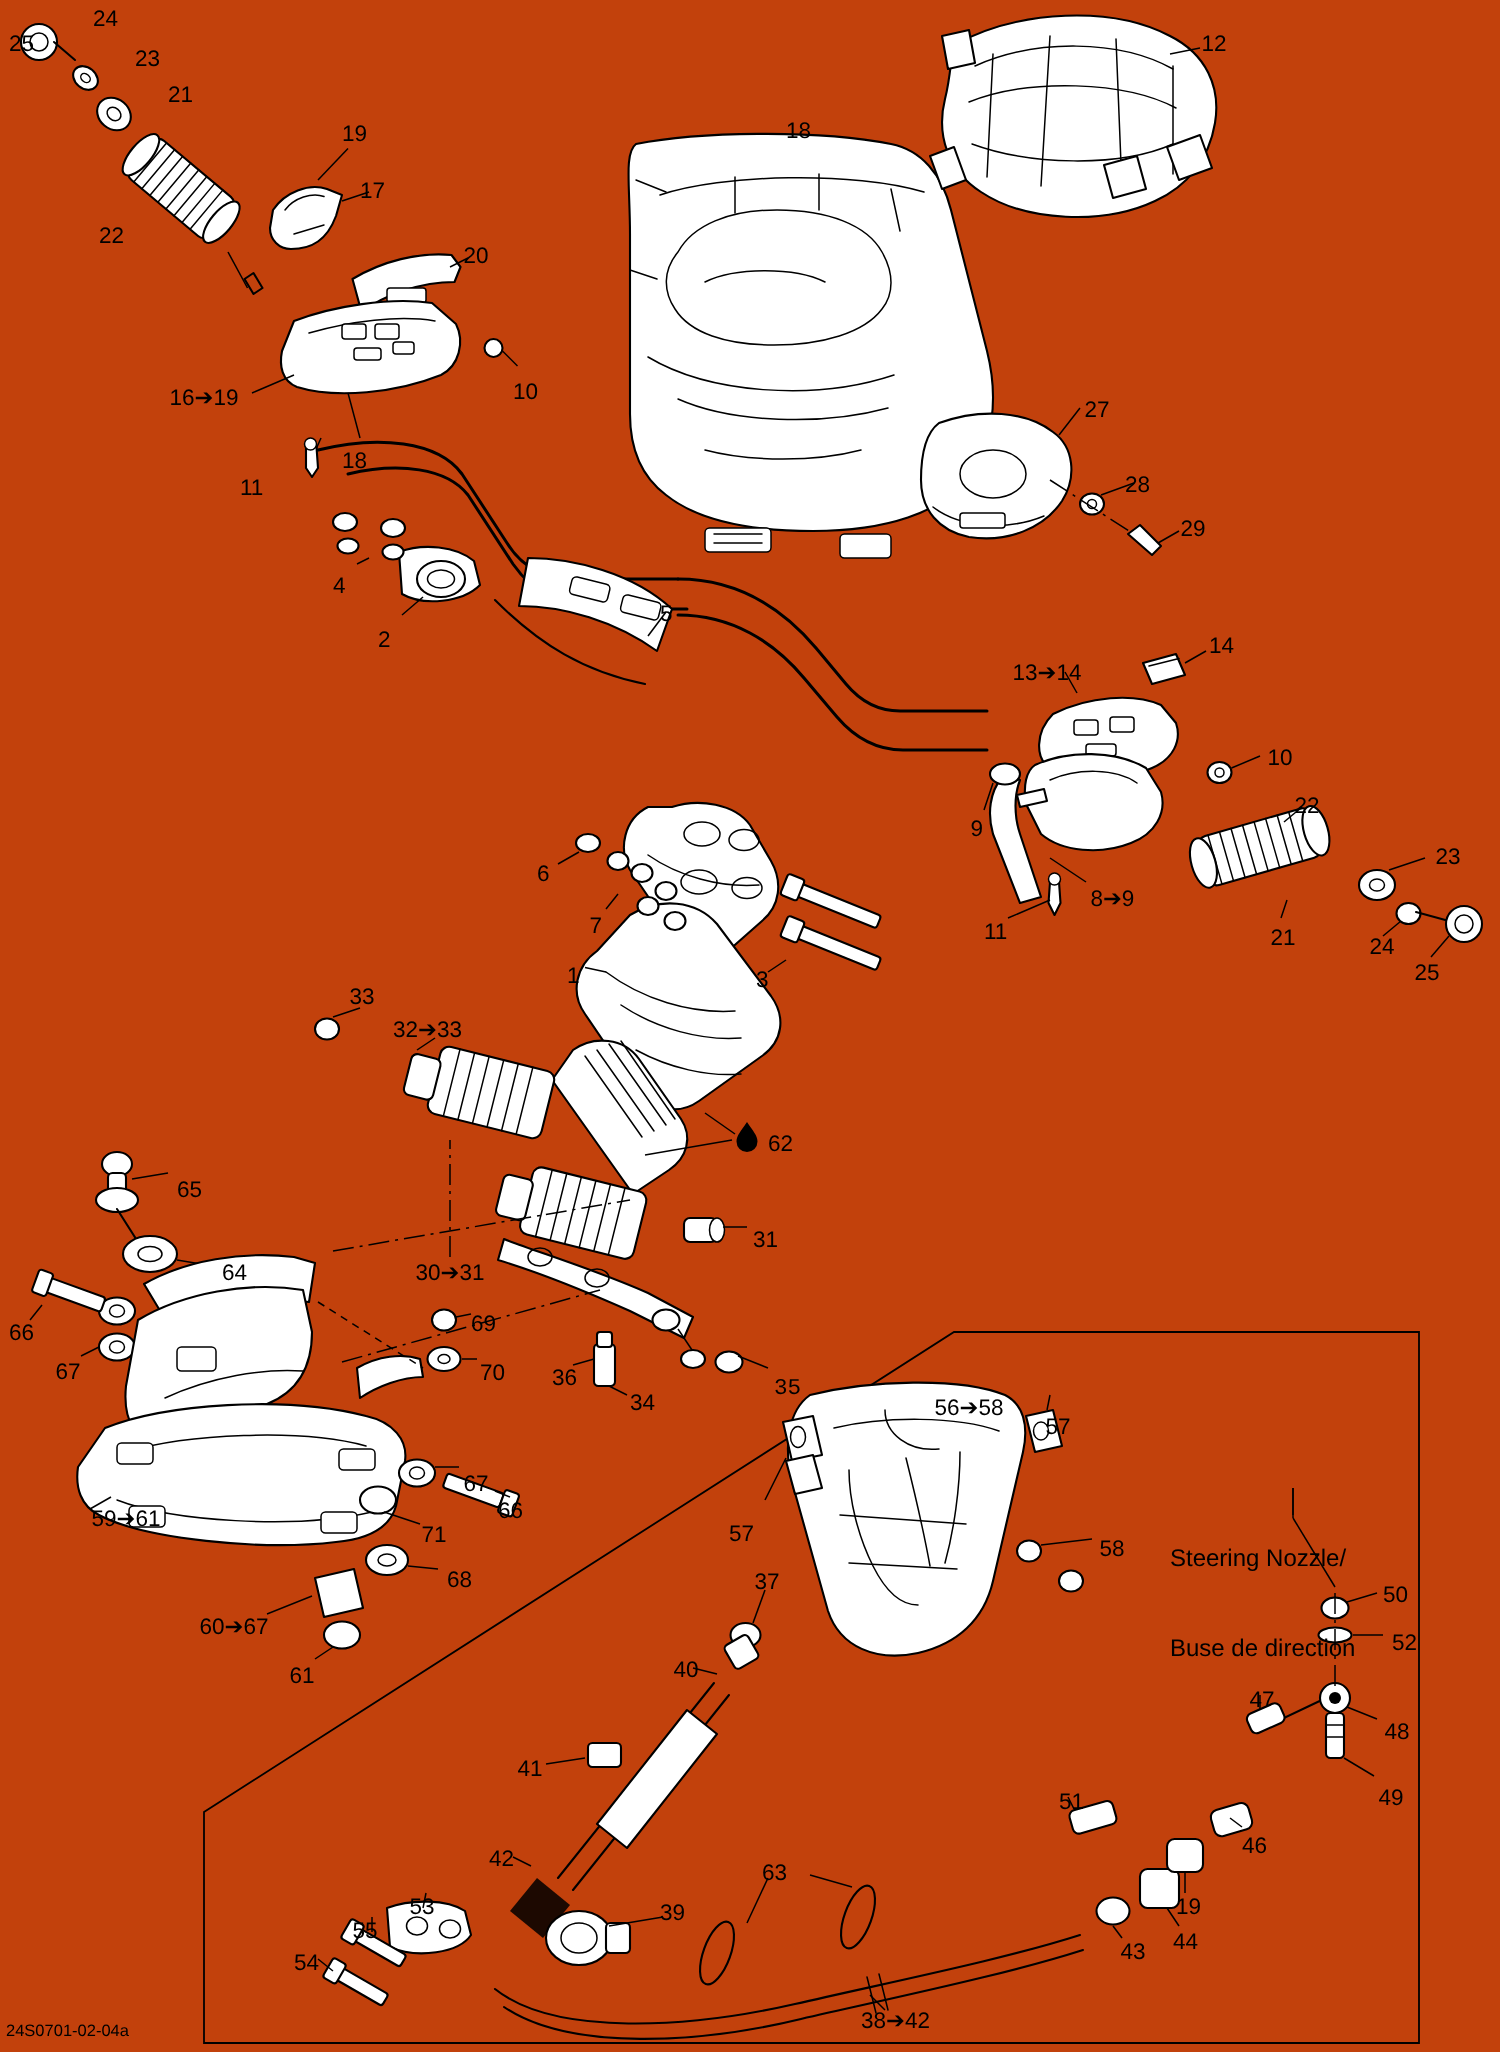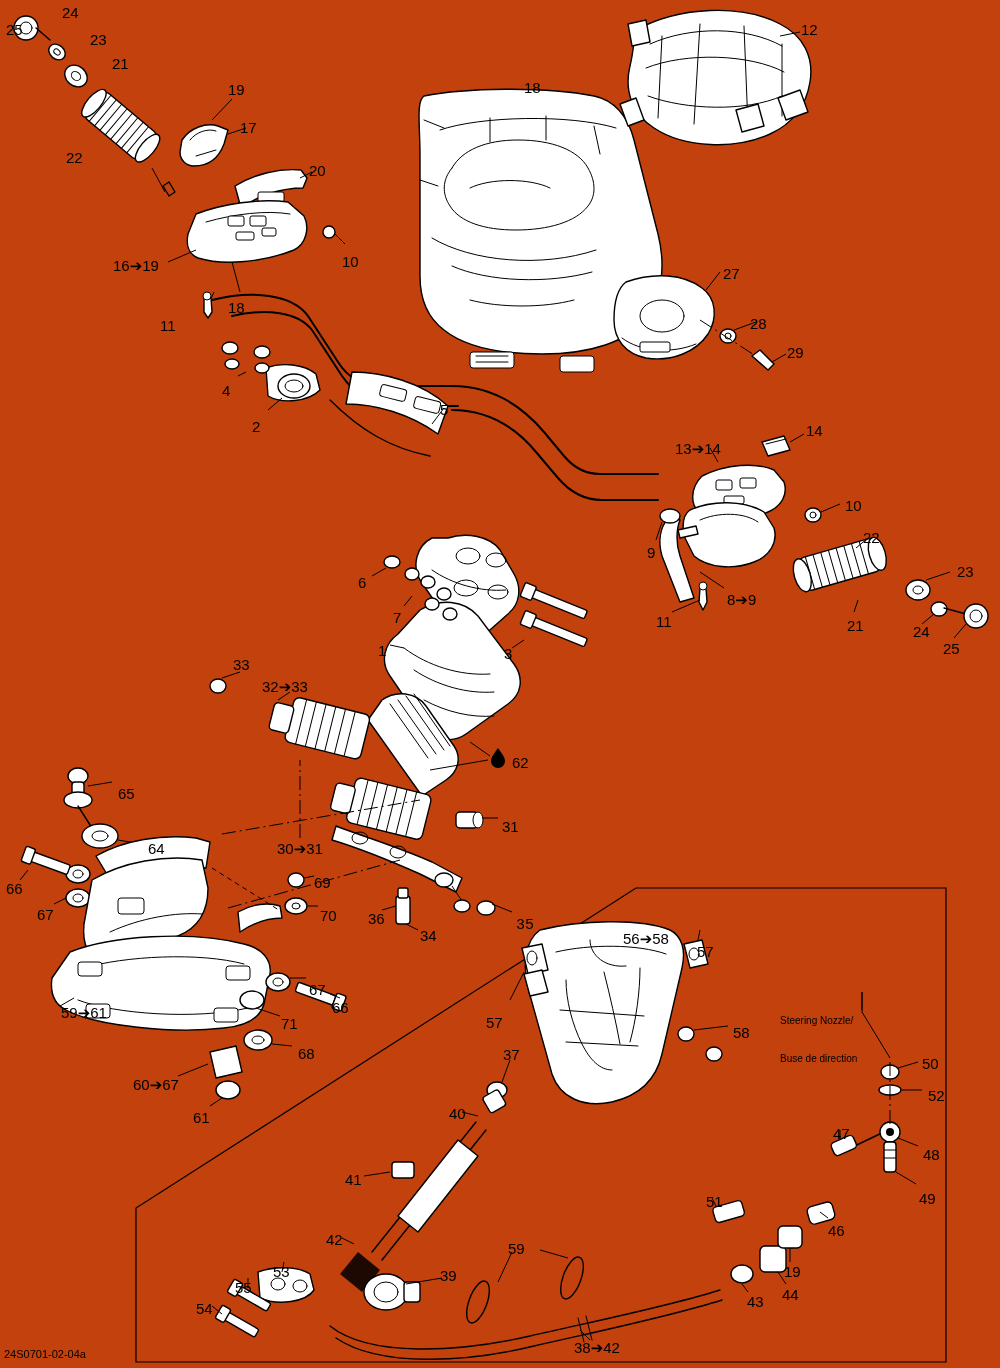--- a/index.html
+++ b/index.html
@@ -37,21 +37,21 @@
     top: 1348px;
     font-size: 11px;
     color: #000;
     font-family: "Liberation Sans", sans-serif;
     white-space: pre;
   }
   .nozzle-box {
     position: absolute;
     left: 780px;
     top: 990px;
-    font-size: 10px;
+    font-size: 16px;
     line-height: 1.25;
     color: #000;
     white-space: pre;
   }
 </style>
 </head>
 <body>
 
 <div id="page">
 
@@ -564,21 +564,21 @@
   <div class="lbl" style="left:928px;top:1088px;">52</div>
   <div class="lbl" style="left:449px;top:1106px;">40</div>
   <div class="lbl" style="left:833px;top:1126px;">47</div>
   <div class="lbl" style="left:923px;top:1147px;">48</div>
   <div class="lbl" style="left:919px;top:1191px;">49</div>
   <div class="lbl" style="left:345px;top:1172px;">41</div>
   <div class="lbl" style="left:706px;top:1194px;">51</div>
   <div class="lbl" style="left:828px;top:1223px;">46</div>
   <div class="lbl" style="left:326px;top:1232px;">42</div>
   <div class="lbl" style="left:440px;top:1268px;">39</div>
-  <div class="lbl" style="left:508px;top:1241px;">59</div>
+  <div class="lbl" style="left:508px;top:1241px;">63</div>
   <div class="lbl" style="left:273px;top:1264px;">53</div>
   <div class="lbl" style="left:235px;top:1280px;">55</div>
   <div class="lbl" style="left:196px;top:1301px;">54</div>
   <div class="lbl" style="left:784px;top:1264px;">19</div>
   <div class="lbl" style="left:782px;top:1287px;">44</div>
   <div class="lbl" style="left:747px;top:1294px;">43</div>
   <div class="lbl" style="left:574px;top:1340px;">38➔42</div>
 
   <div class="nozzle-box">
     <div>Steering Nozzle/</div>

